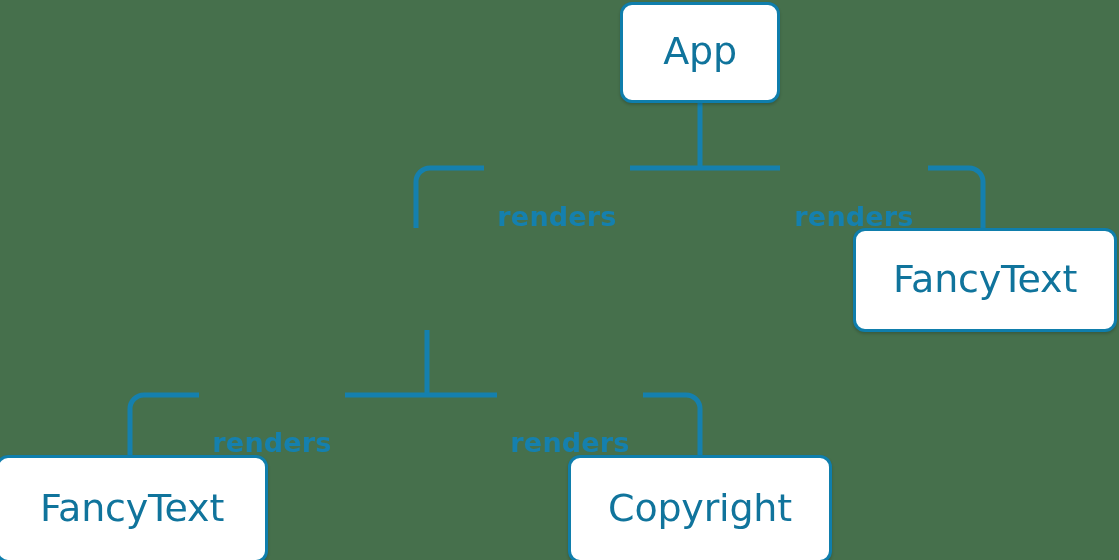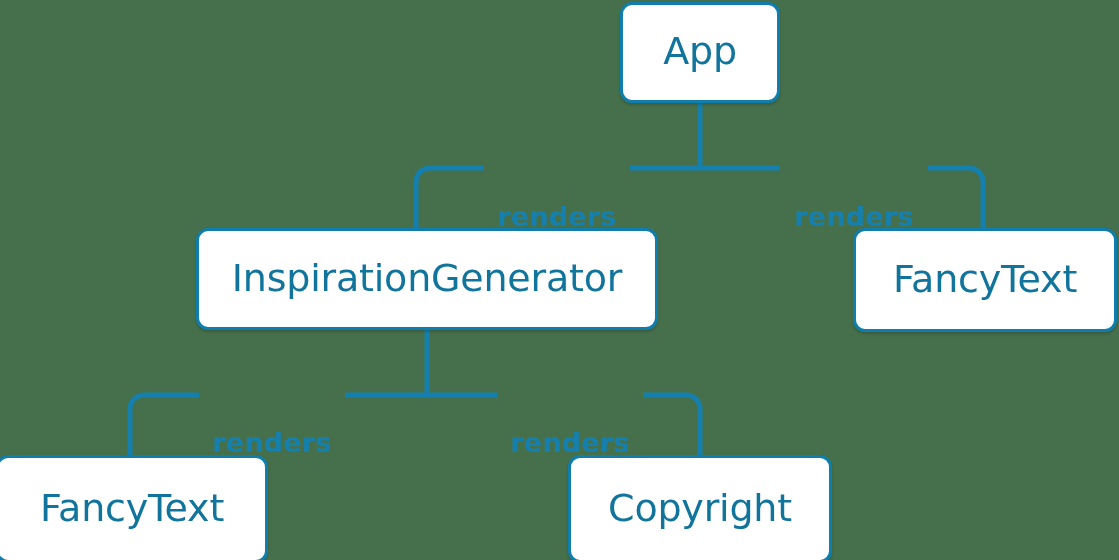--- a/index.html
+++ b/index.html
@@ -86,23 +86,20 @@
       <path d="M427,395 L345,395 M199,395 L144,395 A14,14 0 0 0 130,409 L130,455"></path>
 
       <path d="M427,395 L497,395 M643,395 L686,395 A14,14 0 0 1 700,409 L700,455"></path>
     </g>
   </svg>
 
   <div class="node" id="node-app">
     <span class="node-label">App</span>
   </div>
 
-  <div class="node" id="node-inspiration">
-    <span class="node-label">InspirationGenerator</span>
-  </div>
 
   <div class="node" id="node-fancytext-right">
     <span class="node-label">FancyText</span>
   </div>
 
   <div class="node" id="node-fancytext-left">
     <span class="node-label">FancyText</span>
   </div>
 
   <div class="node" id="node-copyright">

